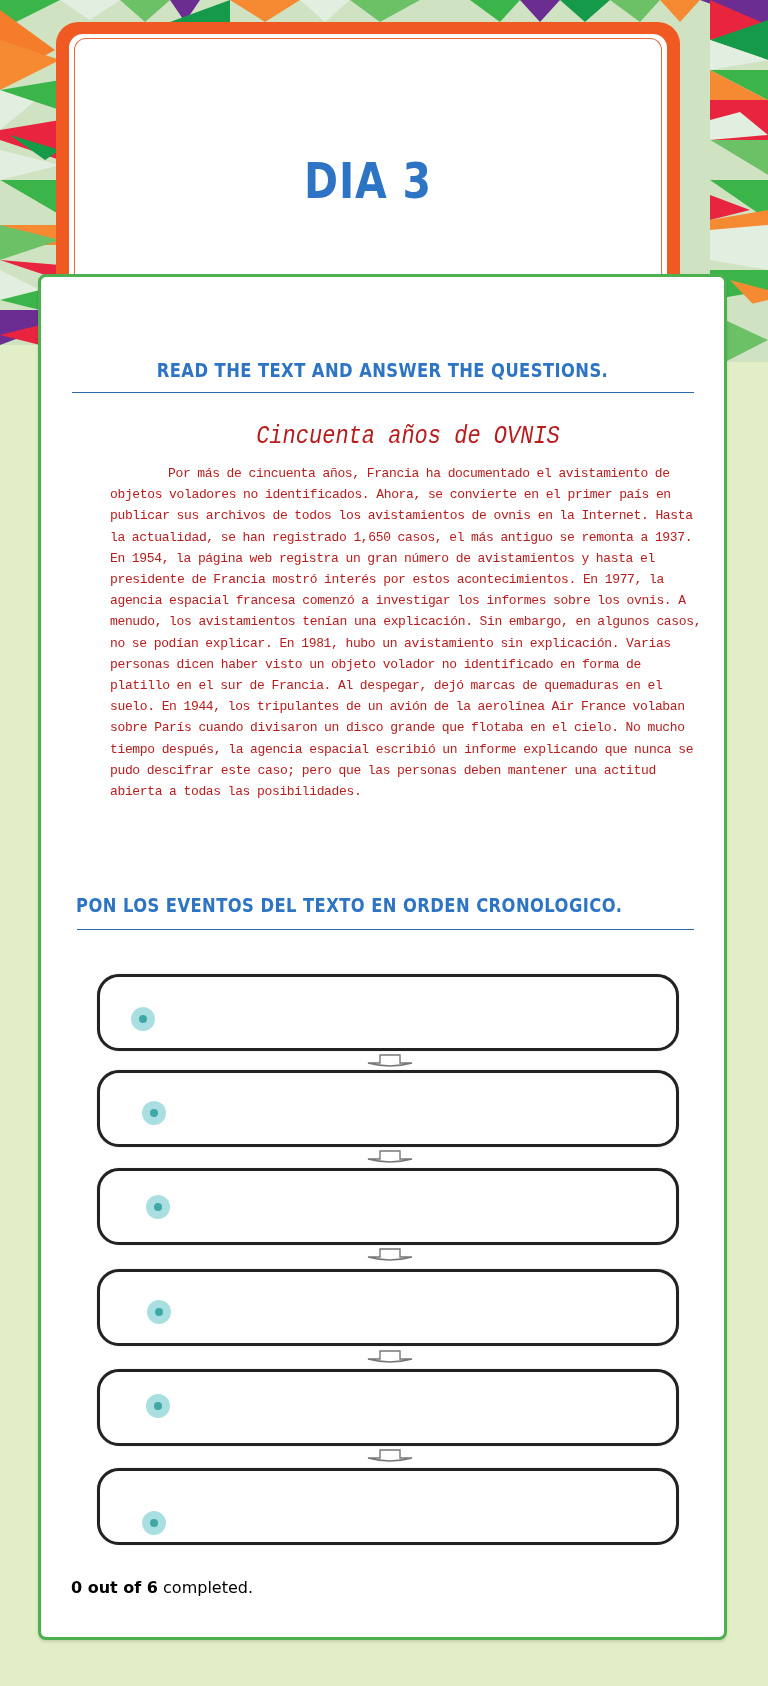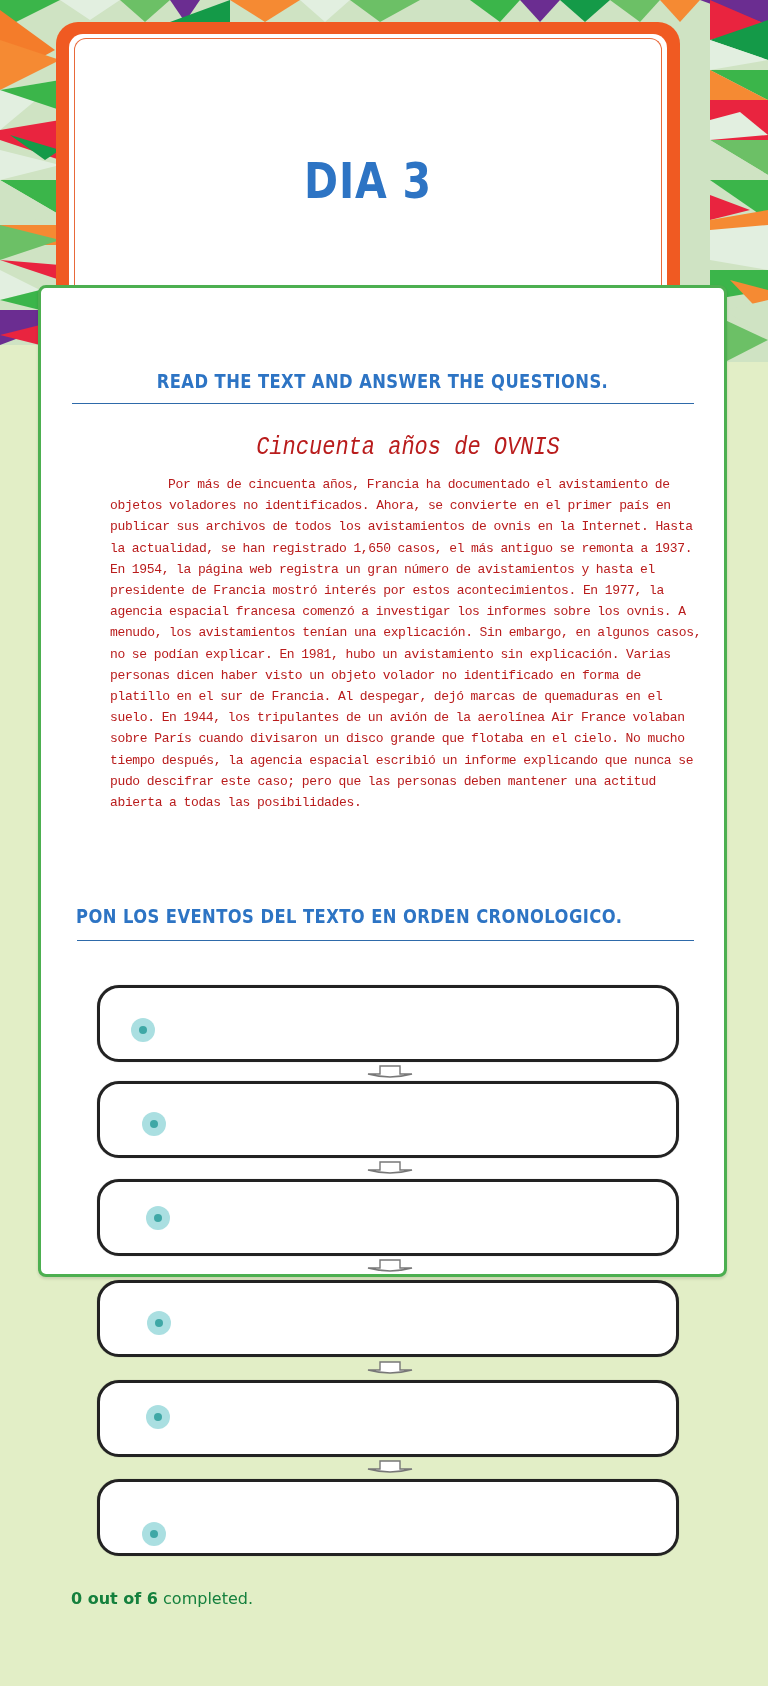--- a/index.html
+++ b/index.html
@@ -64,23 +64,23 @@
       font-weight: bold;
       font-size: 50px;
       letter-spacing: 1px;
       transform: scaleX(0.82);
     }
 
     
     .main-card {
       position: absolute;
       left: 38px;
-      top: 285px;
+      top: 274px;
       width: 689px;
-      height: 992px;
+      height: 1366px;
       background: #ffffff;
       border: 3px solid #4caf50;
       border-radius: 8px;
       box-sizing: border-box;
       box-shadow: 0 2px 3px rgba(0,0,0,0.12);
     }
 
     .section-heading {
       position: absolute;
       color: #2d74c4;
@@ -178,21 +178,21 @@
       border-radius: 50%;
       background: #3fa8a6;
     }
 
     .progress-text {
       position: absolute;
       left: 30px;
       top: 1301px;
       font-family: "DejaVu Sans", sans-serif;
       font-size: 16px;
-      color: #15803d;
+      color: #000000;
     }
     .progress-text b { font-weight: bold; }
   </style>
 </head>
 <body>
 
 <div class="pattern">
   <svg width="768" height="362" viewBox="0 0 768 362" xmlns="http://www.w3.org/2000/svg">
     <rect width="768" height="362" fill="#cfe3c3"></rect>
 

